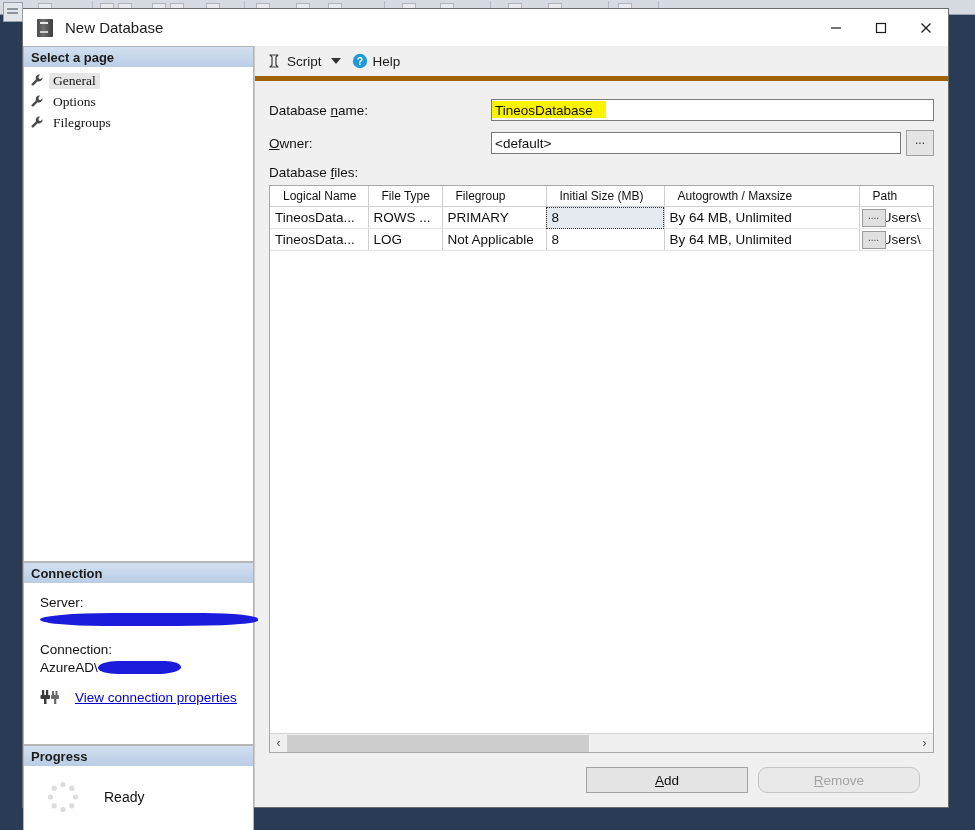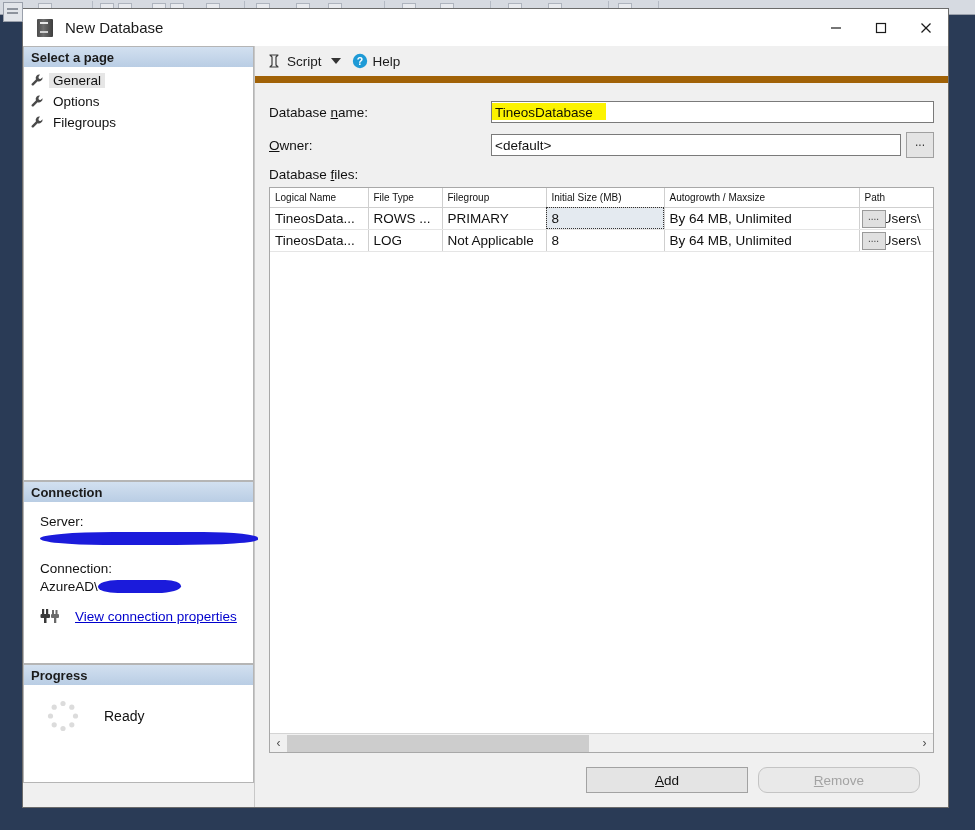--- a/index.html
+++ b/index.html
@@ -145,21 +145,21 @@
     background: linear-gradient(180deg, #d2e0f0 0%, #b9cde4 100%);
     border: 1px solid #b5b5b5;
     border-bottom: none;
     font-size: 13px;
     font-weight: bold;
     color: #1b1b1b;
     padding: 3px 0 3px 7px;
     box-sizing: border-box;
     height: 21px;
   }
-  .pages-panel { flex: 0 0 auto; height: 414px; }
+  .pages-panel { flex: 0 0 auto; height: 495px; font-family: Liberation Serif, serif; }
   .page-item {
     display: flex;
     align-items: center;
     height: 21px;
     padding-left: 6px;
     font-size: 13.5px;
     color: #111;
     cursor: default;
   }
   .page-item .label {
@@ -230,21 +230,21 @@
     min-width: 0;
     background: #f0f0f0;
     border-left: 1px solid #c8c8c8;
   }
   .toolbar {
     height: 30px;
     display: flex;
     align-items: center;
     padding-left: 6px;
     flex: 0 0 auto;
-    border-bottom: 7px solid #a16207;
+    border-bottom: 5px solid #a16207;
   }
   .tb-item {
     display: flex;
     align-items: center;
     height: 24px;
     padding: 0 5px;
     font-size: 13.5px;
     color: #1b1b1b;
     cursor: default;
   }
@@ -349,24 +349,24 @@
     overflow: hidden;
   }
   table.grid {
     border-collapse: collapse;
     table-layout: fixed;
     width: 705px;
     flex: 0 0 auto;
   }
   table.grid th {
     font-weight: normal;
-    font-size: 10px;
+    font-size: 12px;
     color: #111;
     text-align: left;
-    padding: 3px 5px;
+    padding: 3px 13px;
     background: #ffffff;
     border-right: 1px solid #cfcfcf;
     border-bottom: 1px solid #cfcfcf;
     height: 19px;
     box-sizing: border-box;
     white-space: nowrap;
     overflow: hidden;
   }
   table.grid td {
     font-size: 13.5px;

